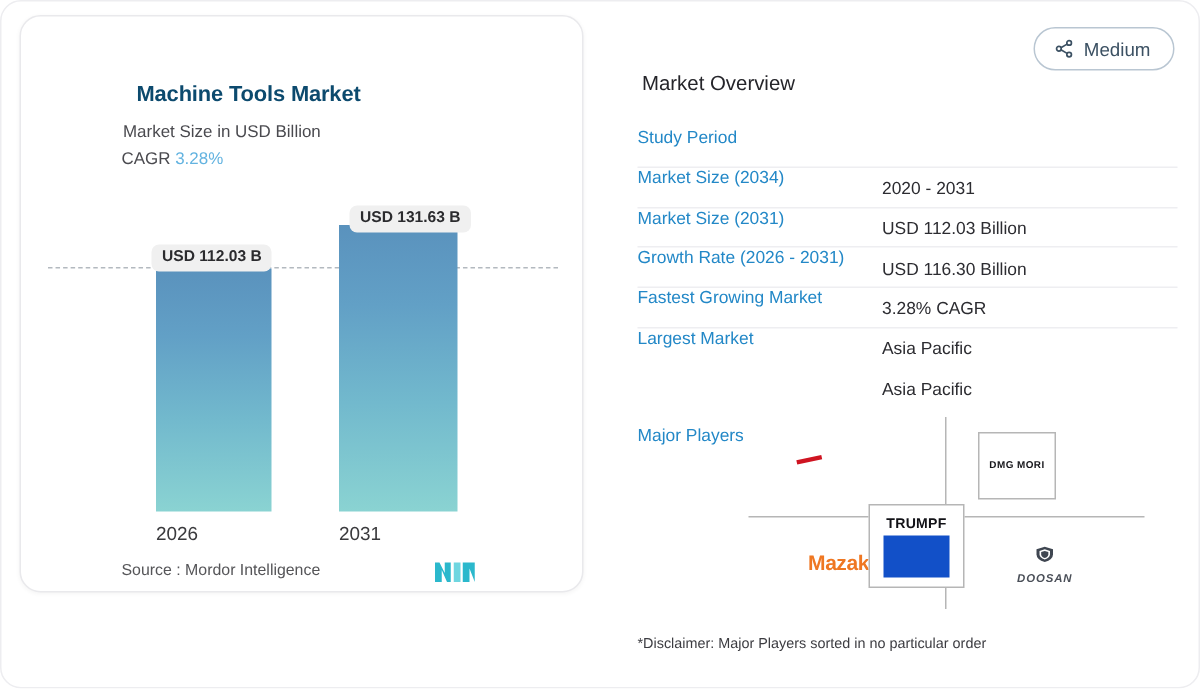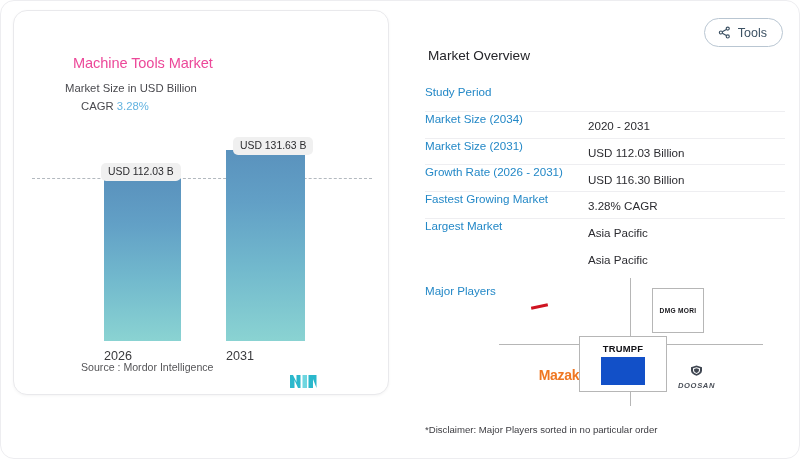--- a/index.html
+++ b/index.html
@@ -35,26 +35,26 @@
   
   .chart-card {
     position: absolute; left: 12px; top: 9px;
     width: 376px; height: 385px;
     background: #ffffff;
     border: 1px solid #e9e9ec;
     border-radius: 14px;
     box-shadow: 0 1px 3px rgba(0,0,0,0.045);
   }
   .chart-title {
-    position: absolute; left: 59px; top: 44px;
-    font-size: 14.6px; font-weight: normal; color: #ec4899;
+    position: absolute; left: 77px; top: 44px;
+    font-size: 14.6px; font-weight: bold; color: #0c4a6e;
     letter-spacing: -0.1px;
   }
   .chart-sub {
-    position: absolute; left: 51px; top: 71px;
+    position: absolute; left: 68px; top: 71px;
     font-size: 11.3px; color: #4a4a4f;
   }
   .chart-cagr-wrap {
     position: absolute; left: 67px; top: 89px;
     font-size: 11.3px; color: #4a4a4f;
   }
   .chart-cagr-val { color: #63b3e0; }
 
   
   .plot { position: absolute; left: 0; top: 0; width: 376px; height: 385px; }
@@ -66,34 +66,34 @@
     position: absolute; bottom: 55px;
     background: linear-gradient(180deg, #5a92bd 0%, #62a0c6 28%, #72b9cd 62%, #8ad3d2 100%);
   }
   .bar-2026 { left: 90px; width: 77px; height: 162px; }
   .bar-2031 { left: 212px; width: 79px; height: 191px; }
   .bar-badge {
     position: absolute;
     background: #f0f0f0;
     border-radius: 5px;
     padding: 3px 7px 4px 7px;
-    font-size: 10.4px; font-weight: normal; color: #2b2b2e;
+    font-size: 10.4px; font-weight: bold; color: #2b2b2e;
     white-space: nowrap;
   }
   .badge-2026 { left: 87px; top: 152px; }
   .badge-2031 { left: 219px; top: 126px; }
   .xlabel {
     position: absolute; top: 338px;
     font-size: 12.6px; color: #3a3a3d;
   }
   .xlabel-2026 { left: 90px; width: 77px; }
   .xlabel-2031 { left: 212px; width: 79px; }
 
   .source {
-    position: absolute; left: 67px; top: 350px;
+    position: absolute; left: 67px; top: 363px;
     font-size: 10.6px; color: #555558;
   }
   .mi-logo { position: absolute; left: 276px; top: 362px; }
 
   
   .overview-title {
     position: absolute; left: 427px; top: 47px;
     font-size: 13.6px; color: #25252a;
   }
   .table { position: absolute; left: 424px; top: 84px; width: 360px; }
@@ -121,21 +121,21 @@
   .gl-v    { left: 131px; top: 0px;  width: 1px;  height: 128px; }
   .gl-h    { left: 0px;   top: 66px; width: 264px; height: 1px; }
 
   .cell { position: absolute; display: flex; align-items: center; justify-content: center; }
   .box { border: 1px solid #b6b6b6; background: #ffffff; }
 
   .cell-jtekt  { left: 8px;   top: 16px;  width: 116px; height: 36px; }
   .cell-dmg    { left: 153px; top: 10px;  width: 52px;  height: 45px; }
   .cell-mazak  { left: 10px;  top: 82px;  width: 100px; height: 30px; }
   .cell-doosan { left: 160px; top: 82px;  width: 75px;  height: 32px; }
-  .cell-trumpf { left: 80px;  top: 58px;  width: 88px;  height: 56px; z-index: 3; }
+  .cell-trumpf { left: 80px;  top: 58px;  width: 64px;  height: 56px; z-index: 3; }
 
   .jtekt {
     font-family: "Liberation Serif", serif;
     font-weight: bold; font-size: 22px; color: #0a0a0a;
     letter-spacing: -0.5px; position: relative;
   }
   .jtekt-slash {
     position: absolute; left: 24px; top: 11px;
     width: 17px; height: 3px; background: #cf1421;
     transform: rotate(-12deg);
@@ -161,21 +161,21 @@
   <button class="share-btn">
     <span>
       <svg width="13" height="13" viewBox="0 0 16 16" fill="none" stroke="#3c5163" stroke-width="1.4">
         <circle cx="12" cy="3.2" r="1.9"></circle>
         <circle cx="12" cy="12.8" r="1.9"></circle>
         <circle cx="3.6" cy="8" r="1.9"></circle>
         <line x1="5.3" y1="7.1" x2="10.3" y2="4.2"></line>
         <line x1="5.3" y1="8.9" x2="10.3" y2="11.8"></line>
       </svg>
     </span>
-    <span>Tools</span>
+    <span>Medium</span>
   </button>
 
   <div class="chart-card">
 
     <div class="chart-title">Machine Tools Market</div>
     <div class="chart-sub">Market Size in USD Billion</div>
     <div class="chart-cagr-wrap">
       <span>CAGR</span>
       <span class="chart-cagr-val">3.28%</span>
     </div>

